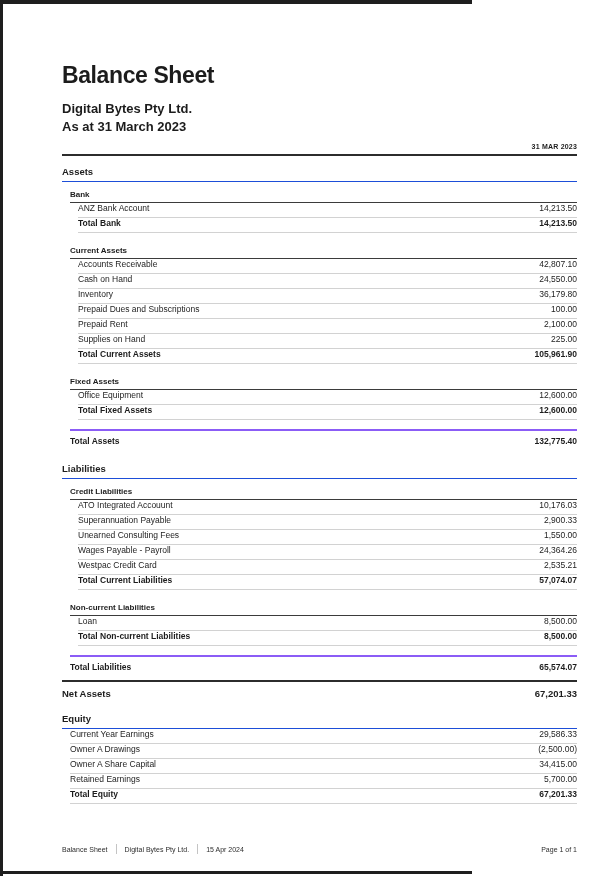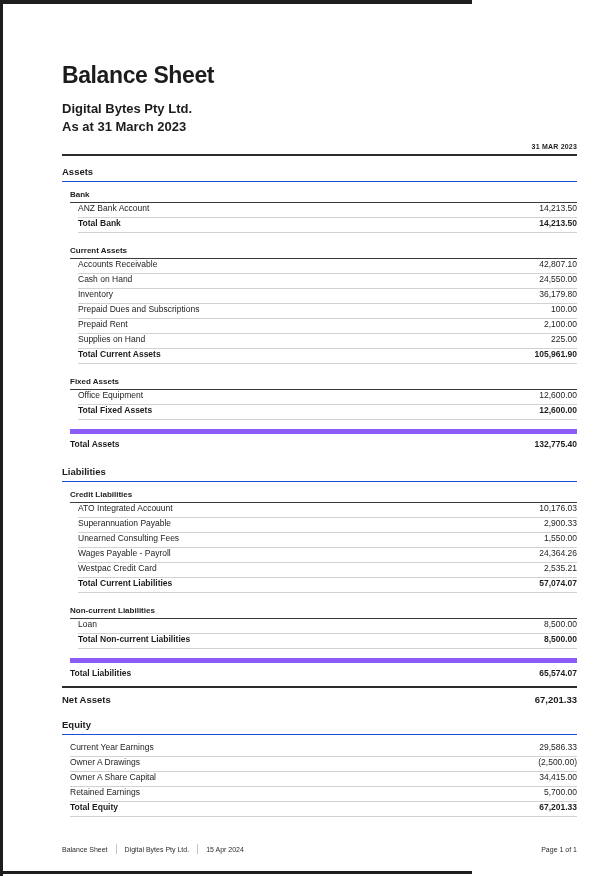--- a/index.html
+++ b/index.html
@@ -40,31 +40,31 @@
   }
   .row {
     display:flex; justify-content:space-between; align-items:flex-start;
     height:15px; border-bottom:1px solid #d2d2d2; font-size:8.5px;
   }
   .group .row { margin-left:8px; }
   .row.total { font-weight:bold; }
 
   .grand-total {
     display:flex; justify-content:space-between; align-items:center;
-    margin-left:8px; margin-top:9px; border-top:5px solid #8b5cf6;
+    margin-left:8px; margin-top:9px; border-top:2px solid #8b5cf6;
     padding-top:5px; padding-bottom:4px; font-size:8.5px; font-weight:bold;
   }
 
   .net-assets {
     display:flex; justify-content:space-between; align-items:center;
     margin-top:4px; border-top:2px solid #2c2c2c;
     padding-top:6px; font-size:9.5px; font-weight:bold;
   }
 
-  .equity-rows { margin-left:8px; margin-top:7px; }
+  .equity-rows { margin-left:8px; }
   .equity-rows .row { margin-left:0; }
 
   .footer {
     position:absolute; left:62px; right:39px; bottom:22px;
     display:flex; justify-content:space-between; align-items:center;
     font-size:7px; color:#2d2d2d;
   }
   .footer-left { display:flex; align-items:center; }
   .sep { width:1px; height:10px; background:#c4c4c4; display:inline-block; margin:0 8px; }
 </style>

